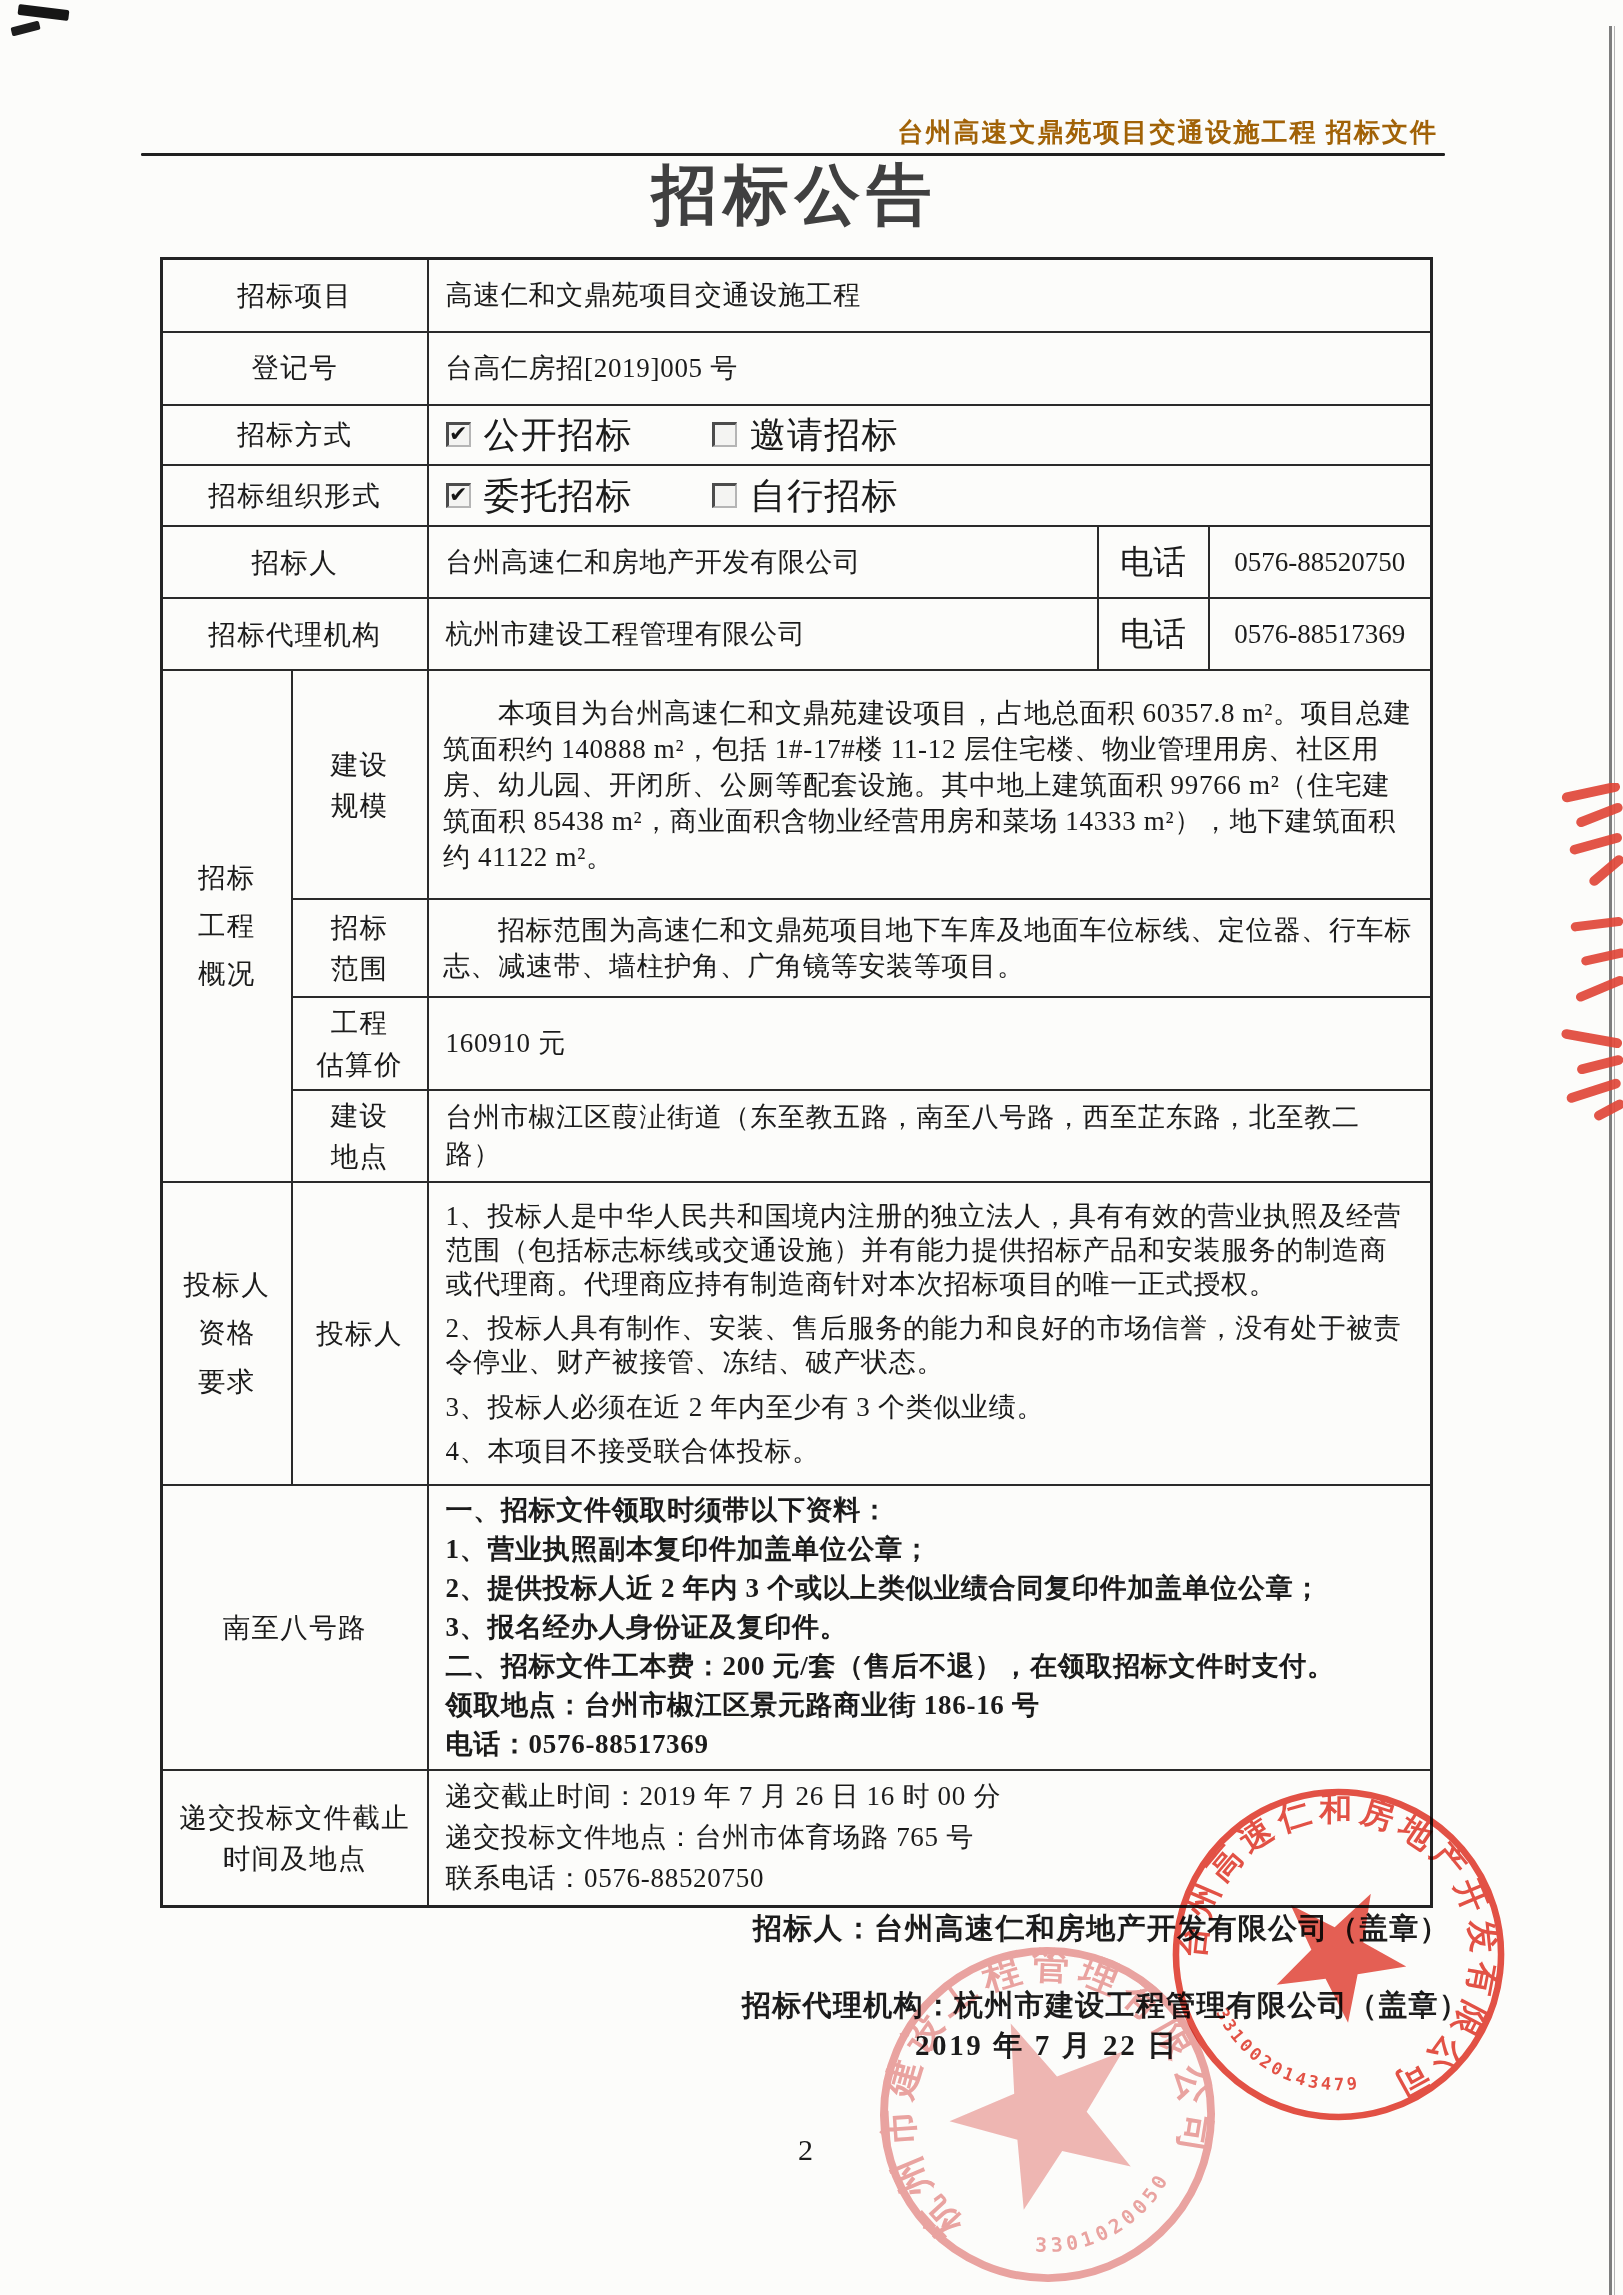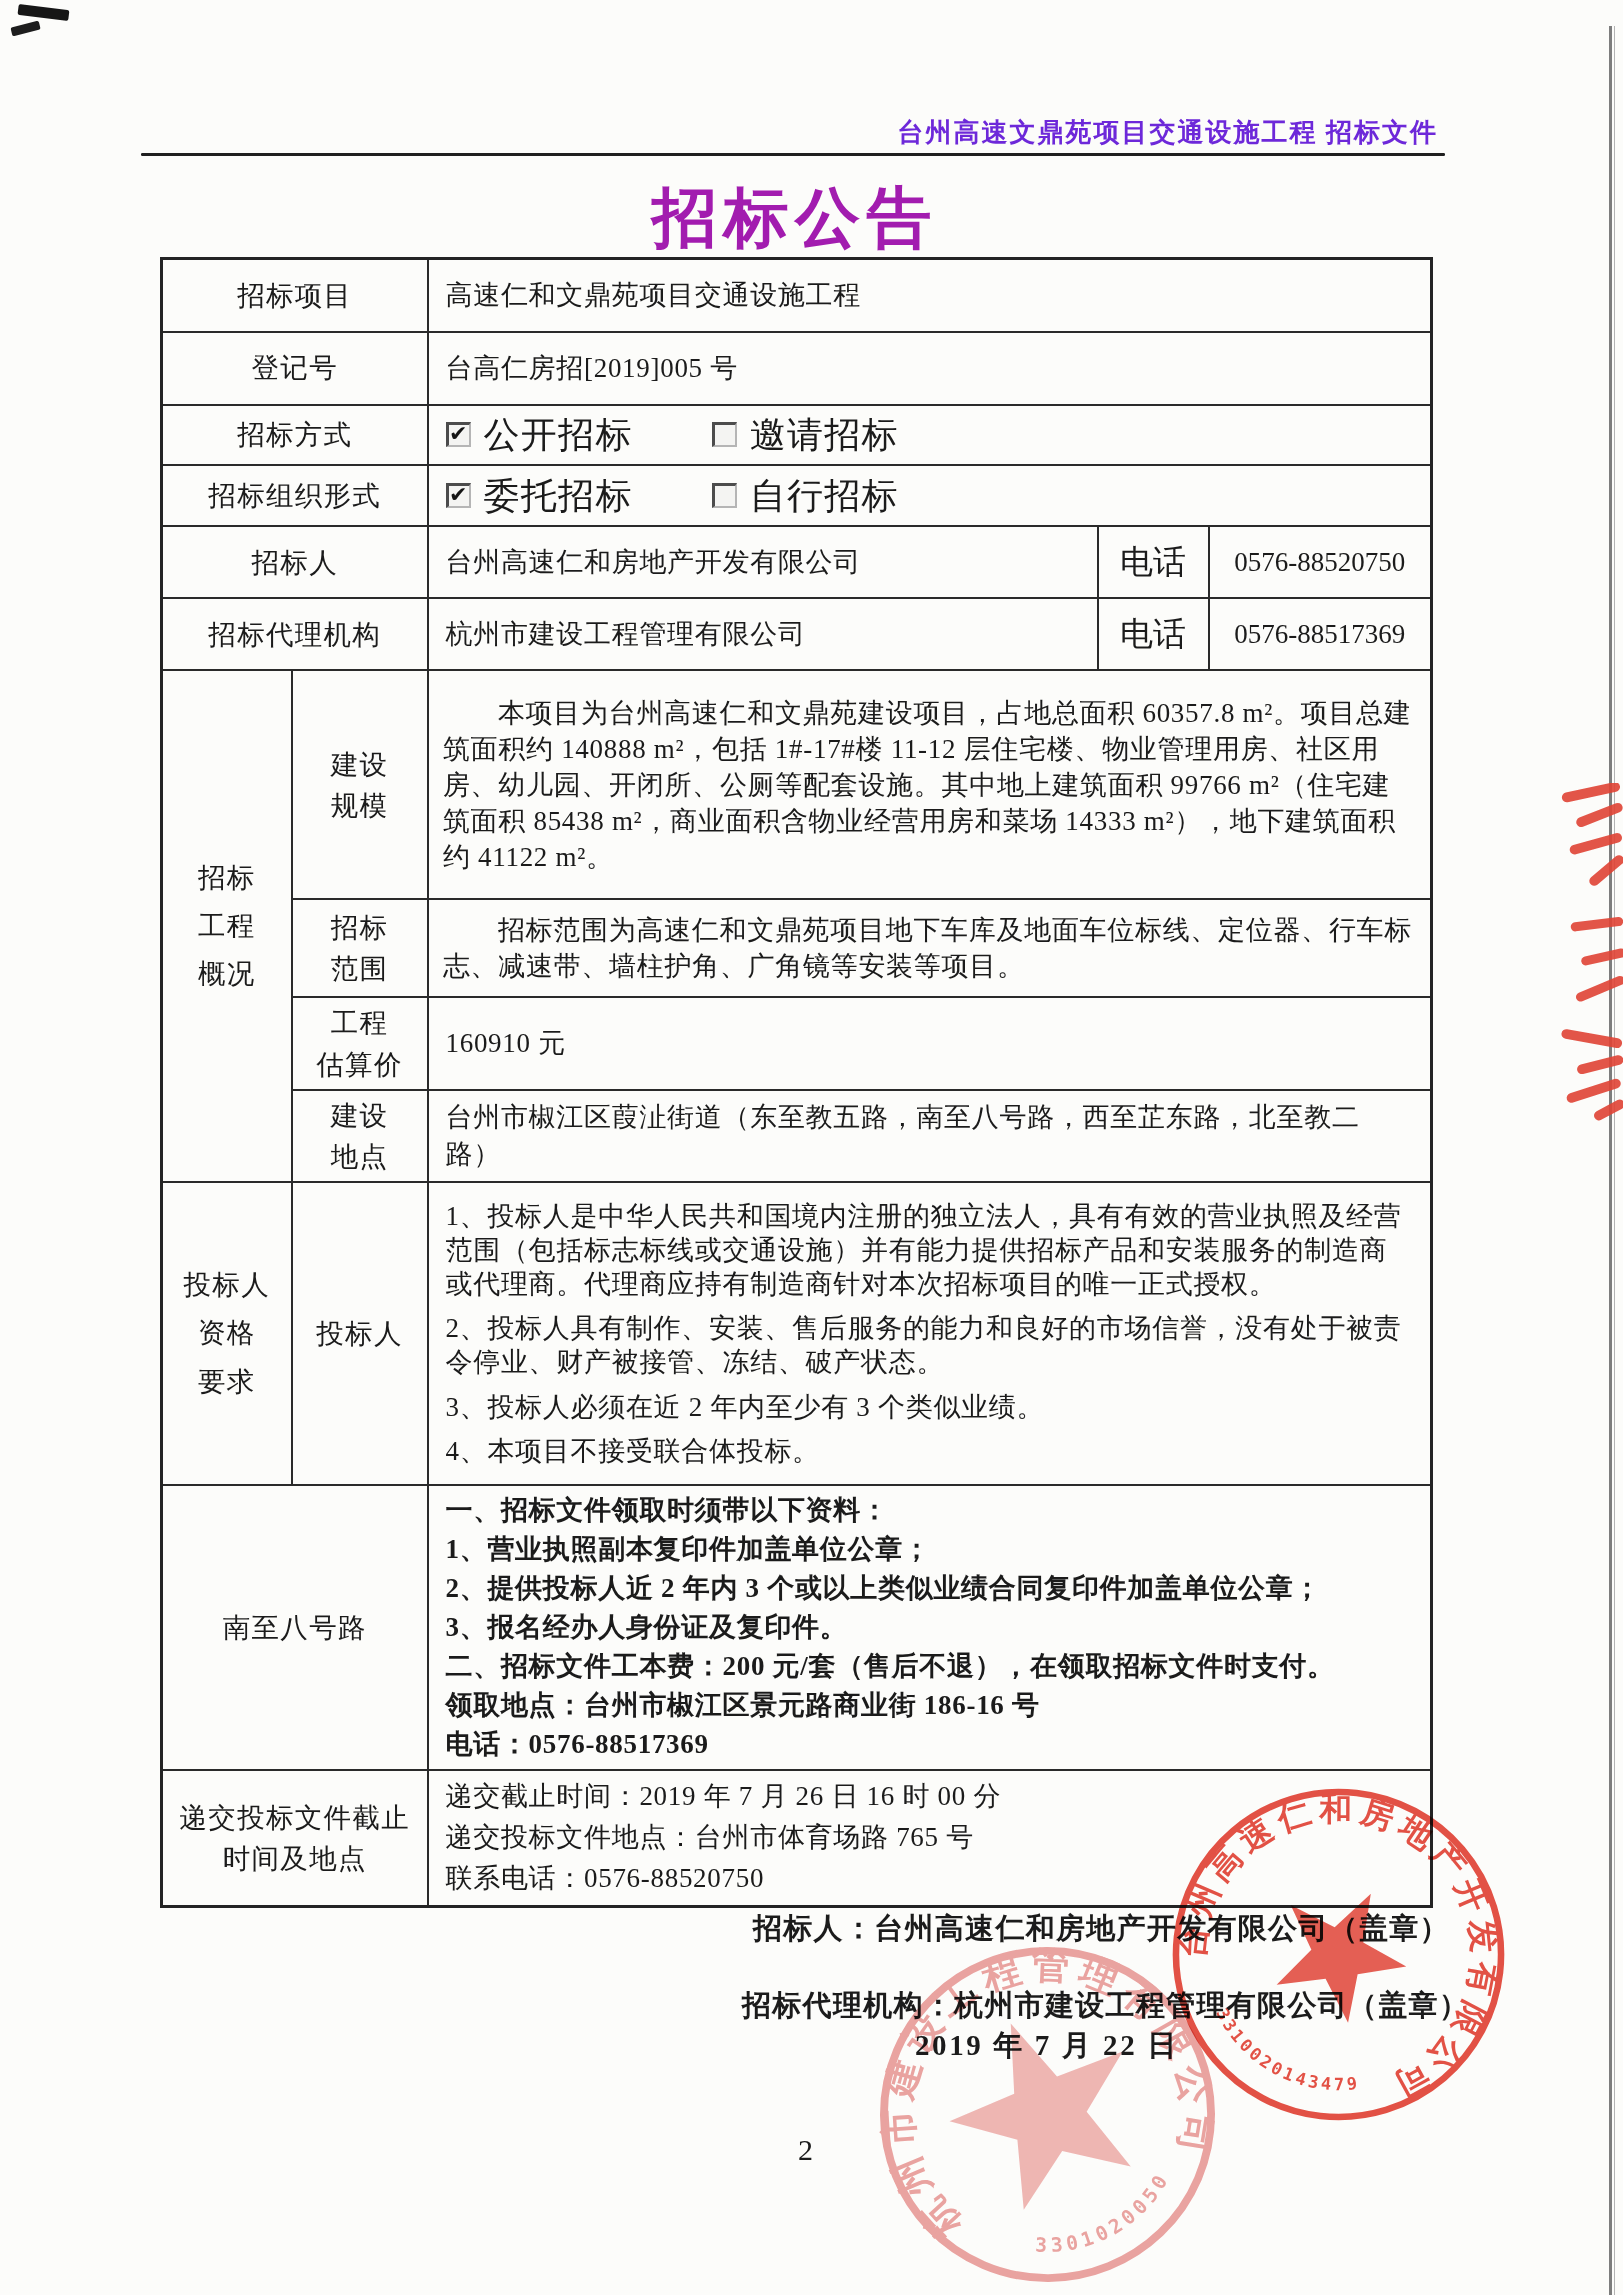--- a/index.html
+++ b/index.html
@@ -3,30 +3,30 @@
 <meta charset="utf-8">
 <style>
   html,body{margin:0;padding:0;background:#e8e8e6;}
   .page{
     position:relative;width:1623px;height:2295px;background:#fcfcfa;
     font-family:"Liberation Serif","DejaVu Serif",serif;color:#1b1b1b;overflow:hidden;
   }
   
   .doc-ref{
     position:absolute;top:115px;right:185px;font-size:26px;font-weight:700;
-    letter-spacing:2px;color:#6d28d9;
+    letter-spacing:2px;color:#a16207;
   }
   .header-rule{
     position:absolute;left:141px;right:178px;top:153px;height:3.3px;background:#1f1f1f;
     border-radius:1.3px;
   }
   .page-title{
-    position:absolute;left:160px;width:1270px;top:174px;margin:0;text-align:center;
+    position:absolute;left:160px;width:1270px;top:151px;margin:0;text-align:center;
     font-family:"Liberation Sans","DejaVu Sans",sans-serif;
-    font-size:65px;font-weight:900;letter-spacing:6.5px;color:#a21caf;
+    font-size:65px;font-weight:900;letter-spacing:6.5px;color:#404040;
   }
   
   table.doc-table{
     position:absolute;left:160px;top:257px;width:1270px;
     border-collapse:collapse;table-layout:fixed;
     border:3.9px solid #242424;
   }
   table.doc-table td{border:2px solid #2a2a2a;vertical-align:middle;}
   tr.r1{height:73px}tr.r2{height:73px}tr.r3{height:57px}tr.r4{height:58px}
   tr.r5{height:72px}tr.r6{height:72px}tr.r7{height:229px}tr.r8{height:98px}

